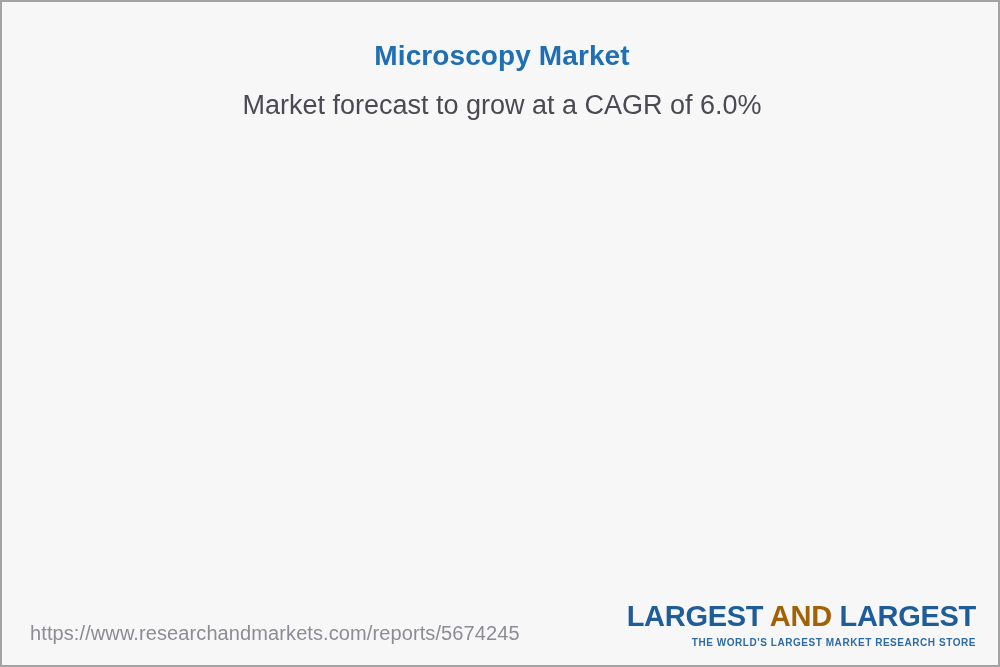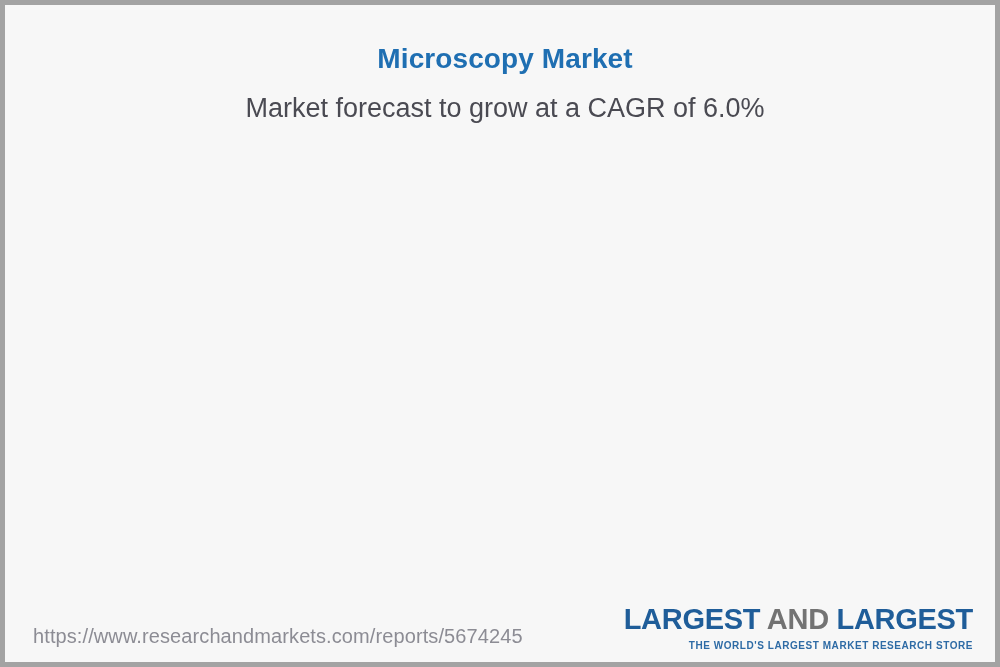--- a/index.html
+++ b/index.html
@@ -13,21 +13,21 @@
     font-family: "Liberation Sans", sans-serif;
     overflow: hidden;
   }
 
   .canvas {
     position: relative;
     width: 1000px;
     height: 667px;
     box-sizing: border-box;
     background: #f7f7f7;
-    border: 5px solid #a3a3a3;
+    border: 2px solid #a3a3a3;
     overflow: hidden;
   }
 
   
   .chart-title {
     position: absolute;
     top: 38px;
     left: 0;
     width: 1000px;
     text-align: center;
@@ -81,21 +81,21 @@
     text-align: right;
   }
   .logo-main {
     font-size: 29px;
     font-weight: bold;
     color: #1f5d99;
     letter-spacing: -0.3px;
     line-height: 1;
     white-space: nowrap;
   }
-  .logo-main .and { color: #737373; }
+  .logo-main .and { color: #a16207; }
   .logo-tagline {
     margin-top: 6px;
     font-size: 10px;
     font-weight: bold;
     color: #2e6ba5;
     letter-spacing: 0.55px;
     white-space: nowrap;
   }
 </style>
 </head>

